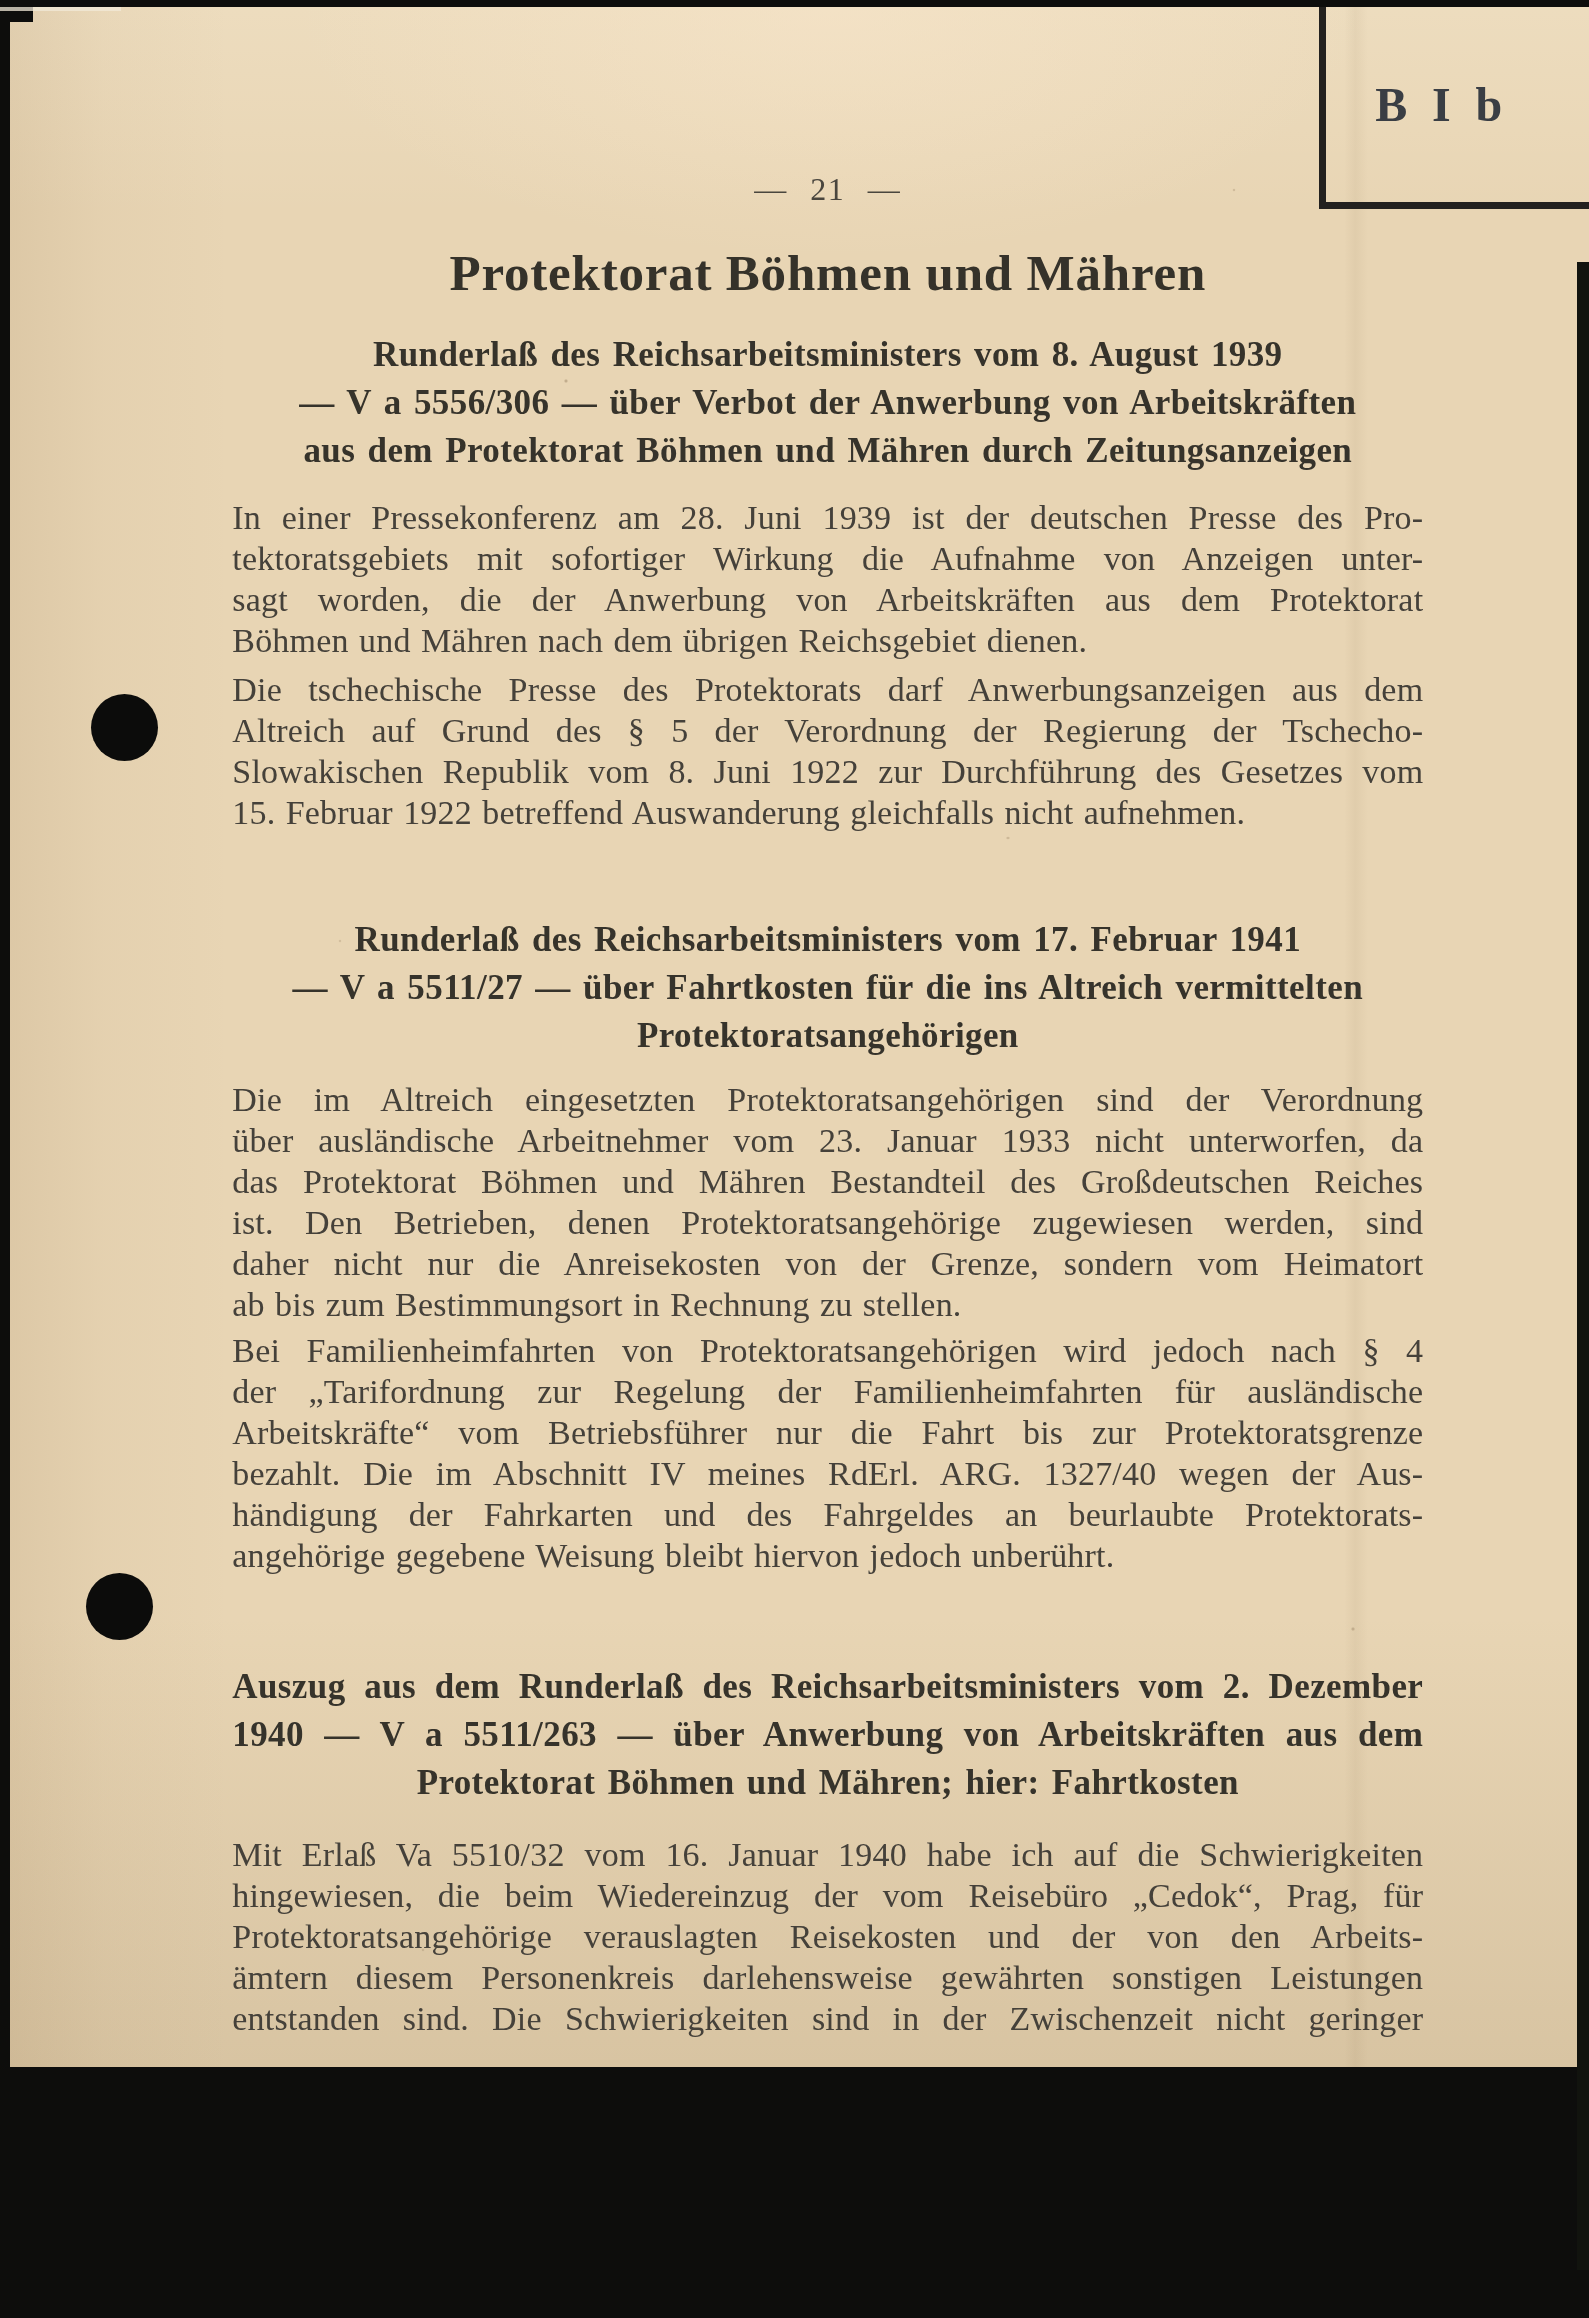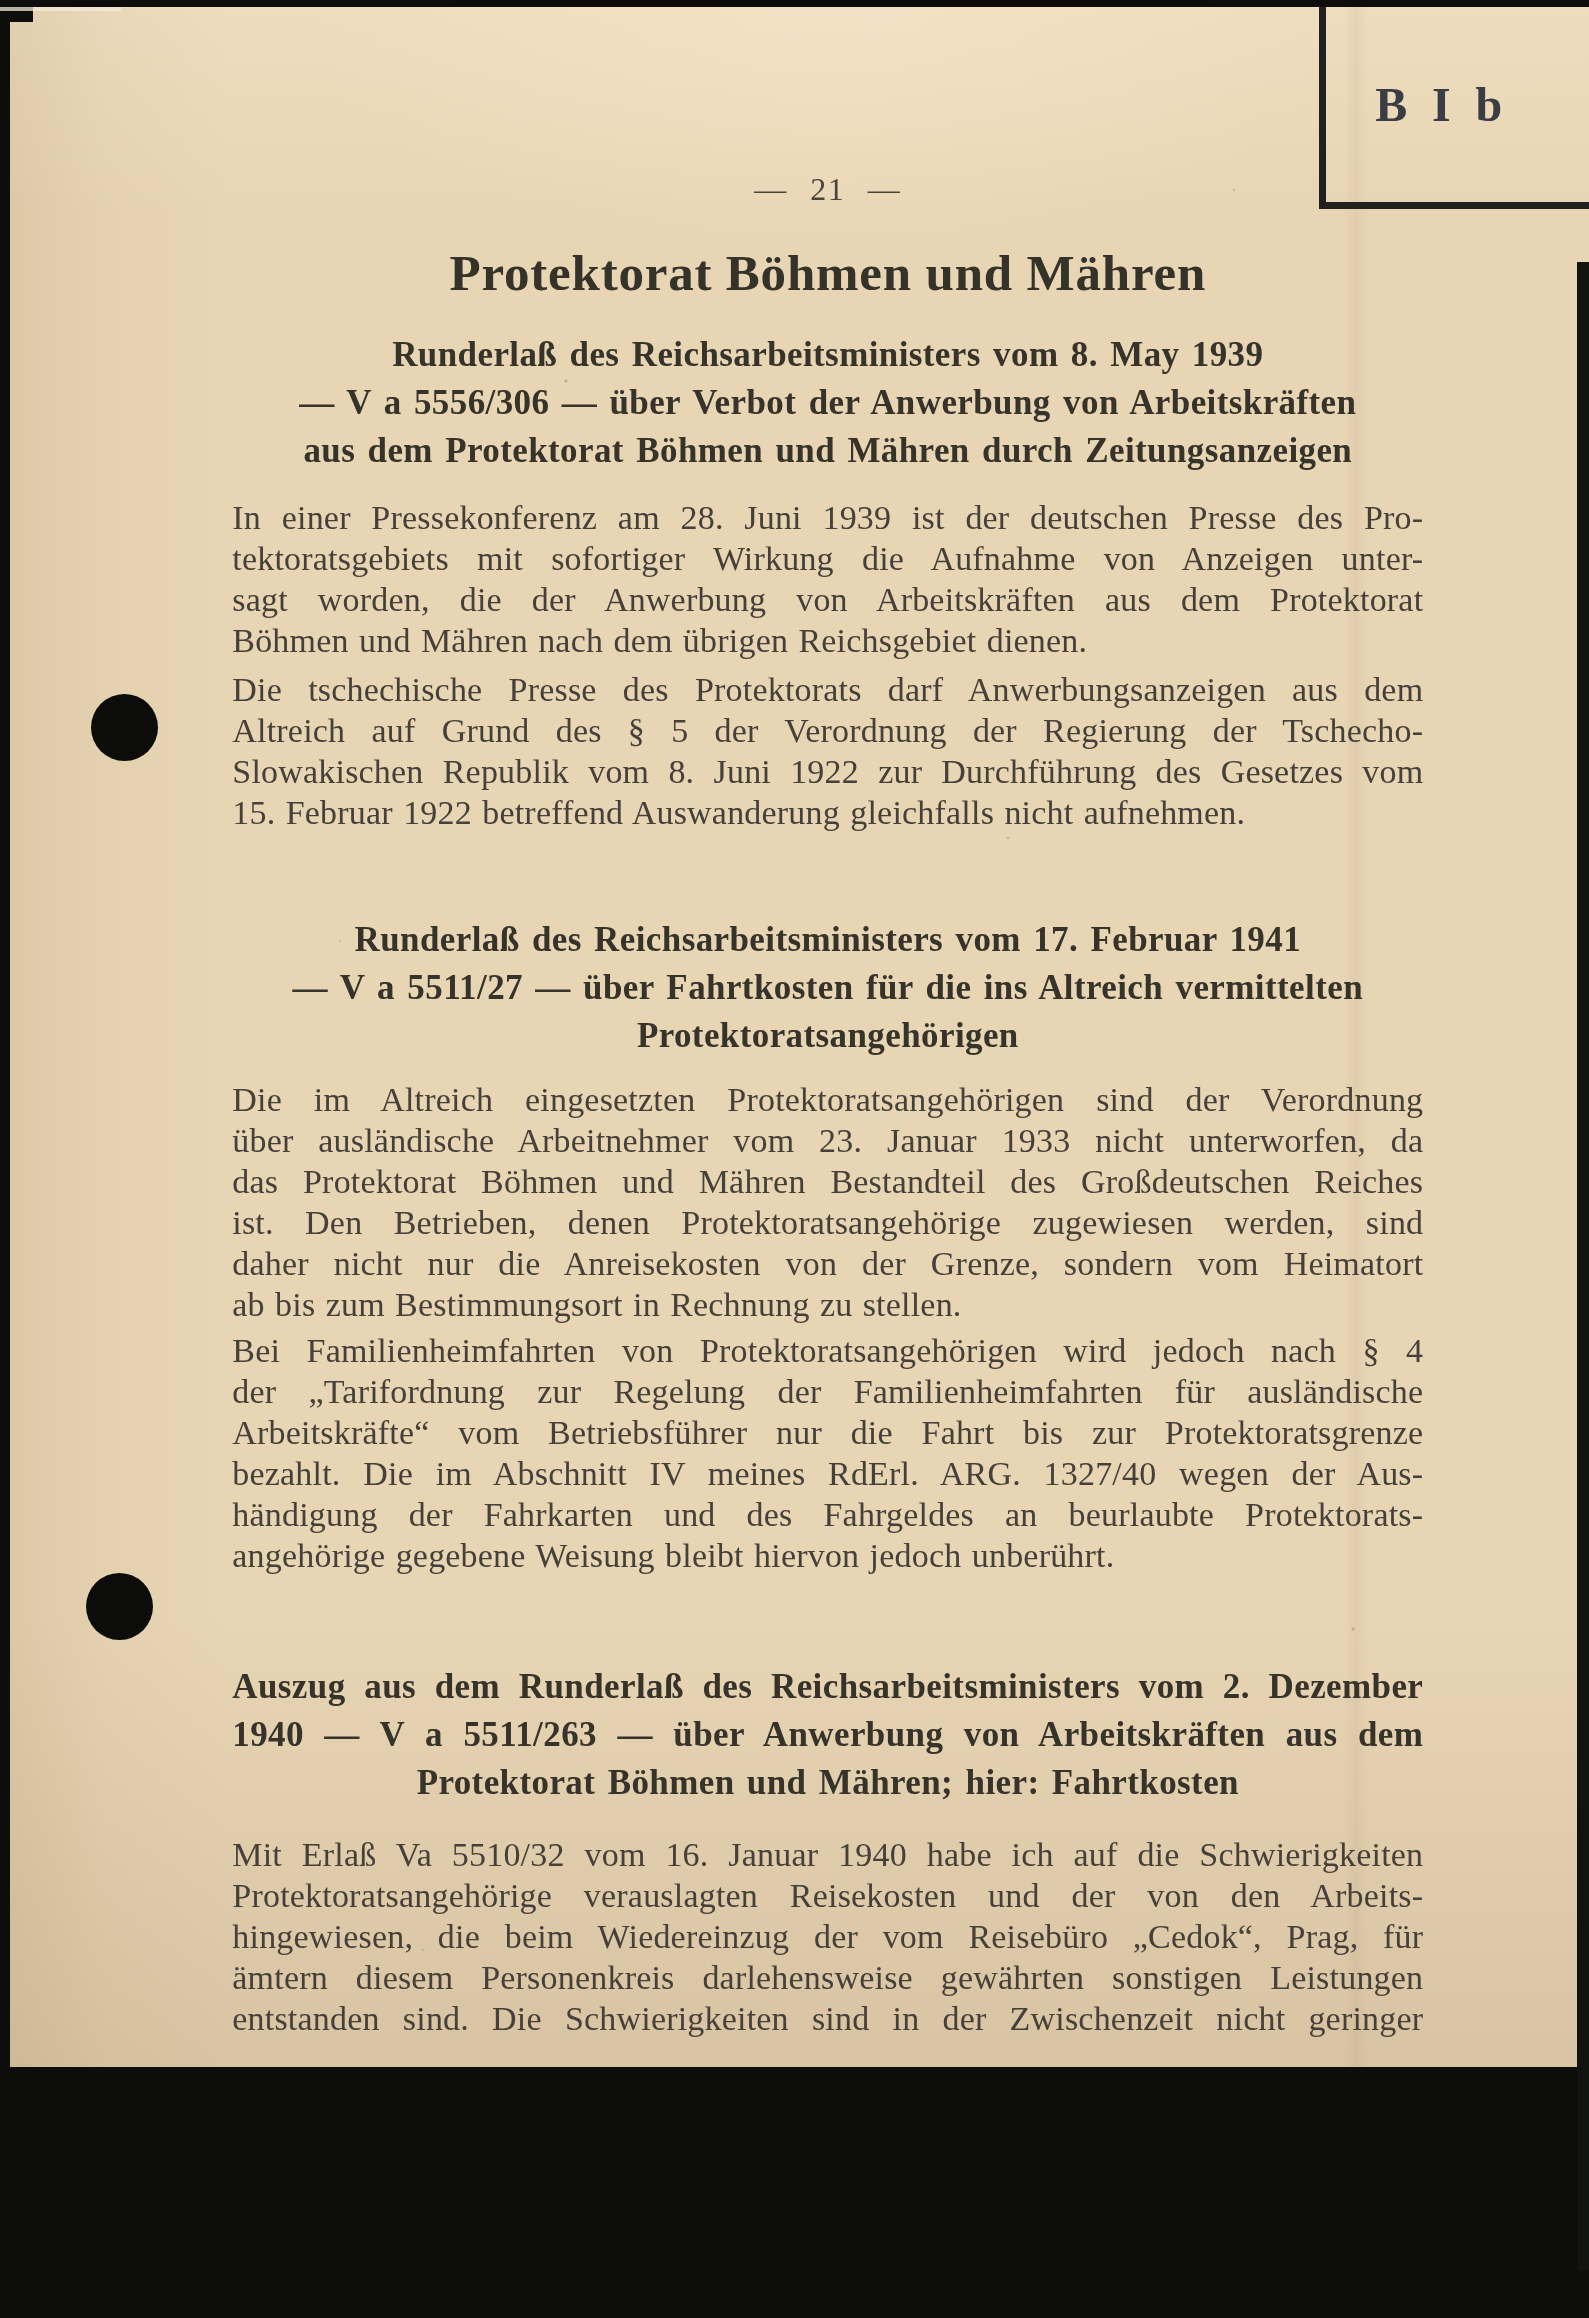--- a/index.html
+++ b/index.html
@@ -90,21 +90,21 @@
 
     <div class="bib-box">
       <span class="bib-label">B I b</span>
     </div>
 
     <div class="tblock pageno">— 21 —</div>
 
     <div class="tblock title">Protektorat Böhmen und Mähren</div>
 
     <div class="tblock h1">
-      <div class="head-line">Runderlaß des Reichsarbeitsministers vom 8. May 1939</div>
+      <div class="head-line">Runderlaß des Reichsarbeitsministers vom 8. August 1939</div>
       <div class="head-line">— V a 5556/306 — über Verbot der Anwerbung von Arbeitskräften</div>
       <div class="head-line">aus dem Protektorat Böhmen und Mähren durch Zeitungsanzeigen</div>
     </div>
 
     <div class="tblock p1">
       <div class="body-line">In einer Pressekonferenz am 28. Juni 1939 ist der deutschen Presse des Pro-</div>
       <div class="body-line">tektoratsgebiets mit sofortiger Wirkung die Aufnahme von Anzeigen unter-</div>
       <div class="body-line">sagt worden, die der Anwerbung von Arbeitskräften aus dem Protektorat</div>
       <div class="body-line end">Böhmen und Mähren nach dem übrigen Reichsgebiet dienen.</div>
     </div>
@@ -141,22 +141,22 @@
     </div>
 
     <div class="tblock h3">
       <div class="head-line stretch">Auszug aus dem Runderlaß des Reichsarbeitsministers vom 2. Dezember</div>
       <div class="head-line stretch">1940 — V a 5511/263 — über Anwerbung von Arbeitskräften aus dem</div>
       <div class="head-line">Protektorat Böhmen und Mähren; hier: Fahrtkosten</div>
     </div>
 
     <div class="tblock p5">
       <div class="body-line">Mit Erlaß Va 5510/32 vom 16. Januar 1940 habe ich auf die Schwierigkeiten</div>
+      <div class="body-line">hingewiesen, die beim Wiedereinzug der vom Reisebüro „Cedok“, Prag, für</div>
       <div class="body-line">Protektoratsangehörige verauslagten Reisekosten und der von den Arbeits-</div>
-      <div class="body-line">hingewiesen, die beim Wiedereinzug der vom Reisebüro „Cedok“, Prag, für</div>
       <div class="body-line">ämtern diesem Personenkreis darlehensweise gewährten sonstigen Leistungen</div>
       <div class="body-line">entstanden sind. Die Schwierigkeiten sind in der Zwischenzeit nicht geringer</div>
     </div>
 
     <div class="hole hole-1"></div>
     <div class="hole hole-2"></div>
   </div>
 
   <div class="edge-right"></div>
   <div class="bar-top"></div>

